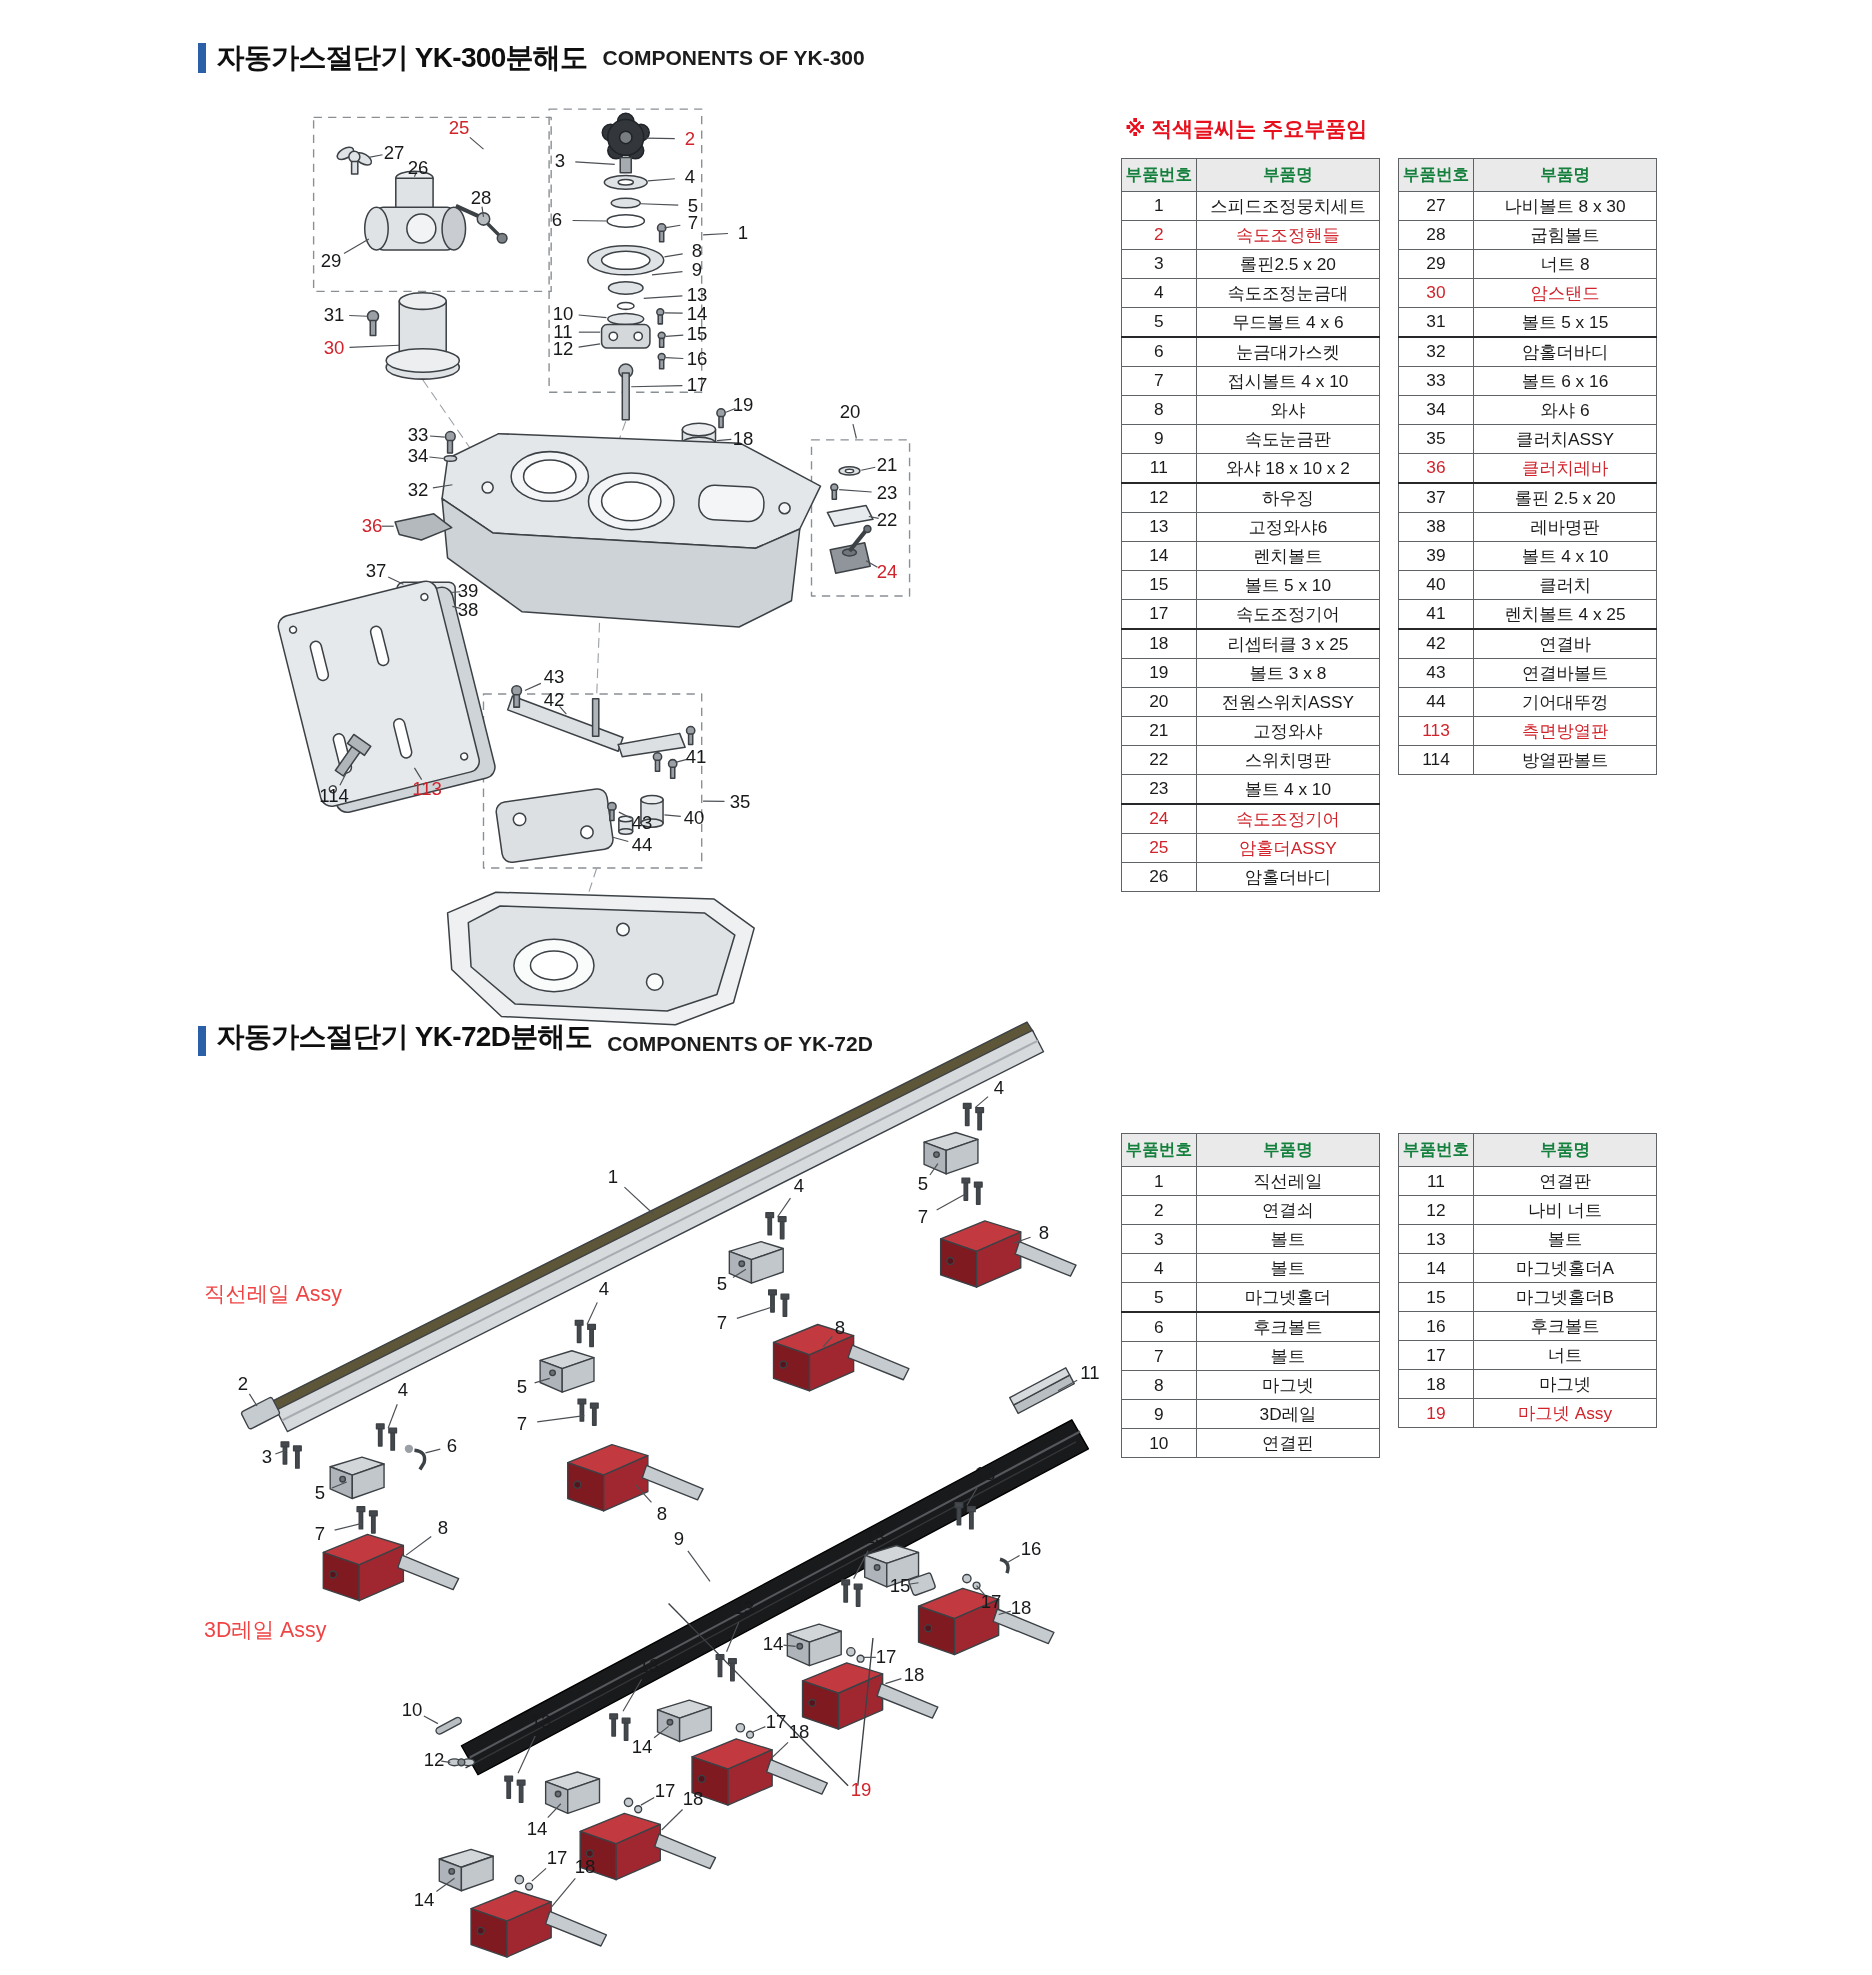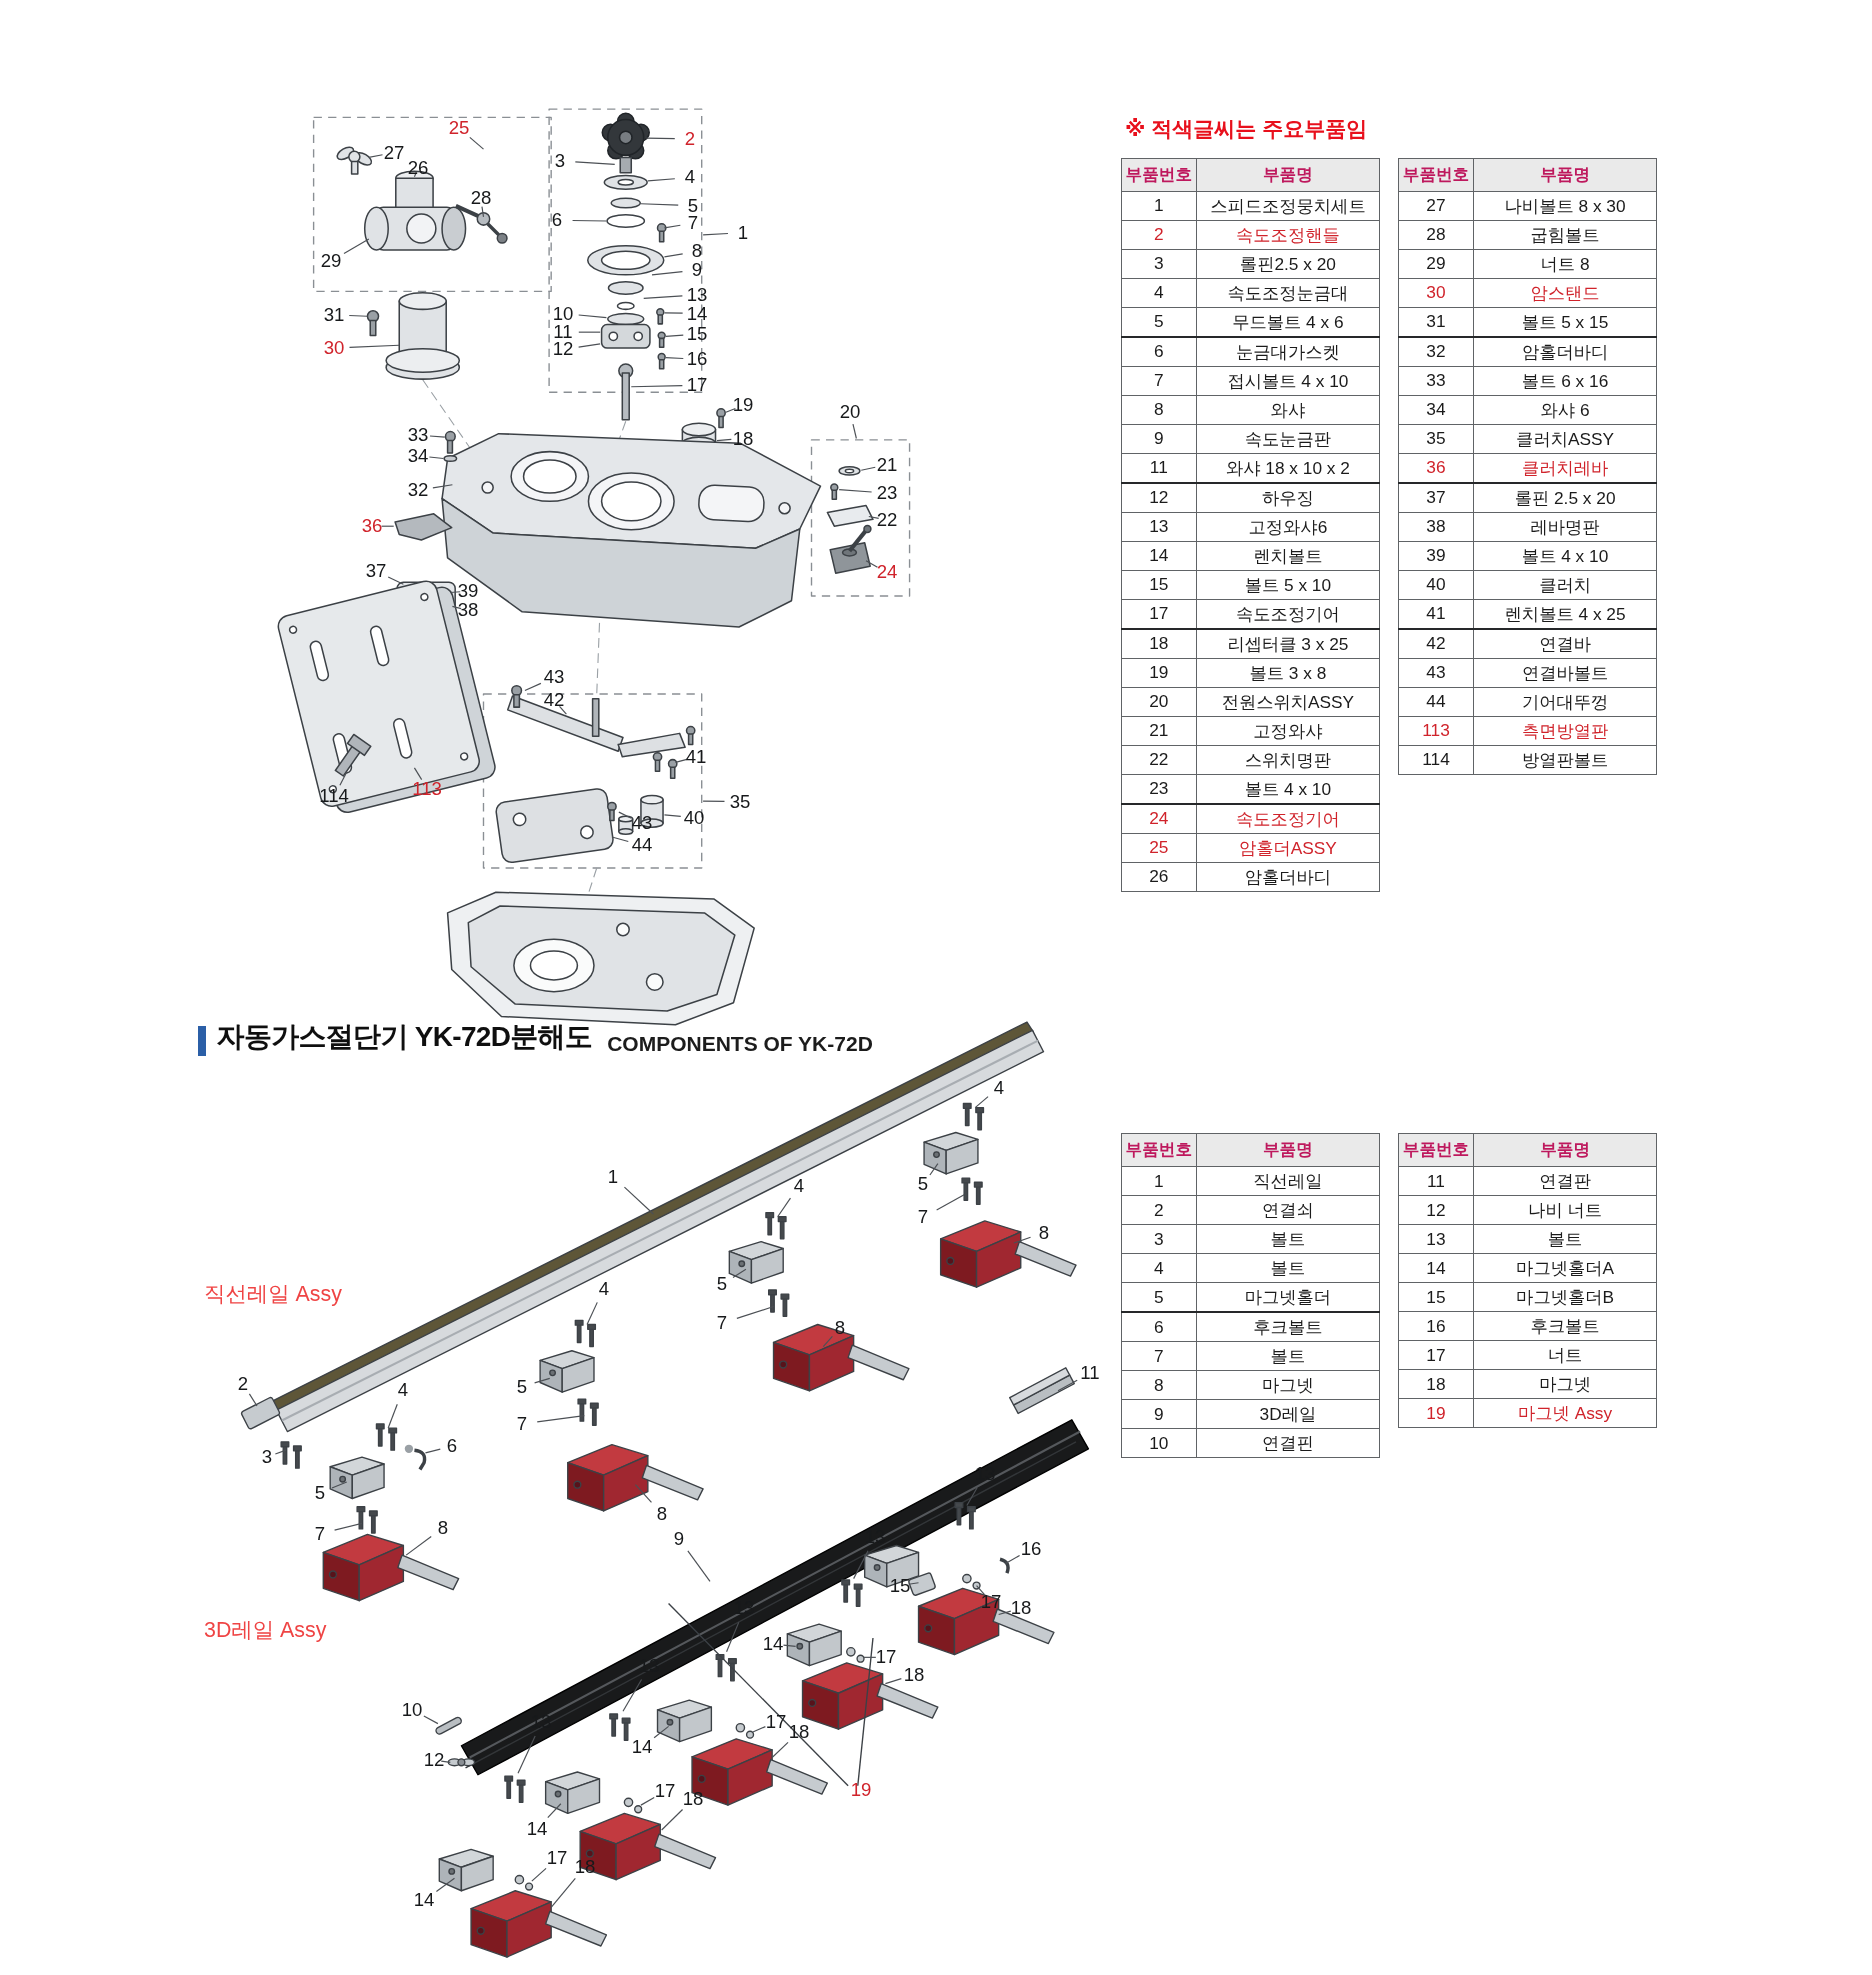--- a/index.html
+++ b/index.html
@@ -19,21 +19,21 @@
   .panel{position:absolute;left:1121px;width:529px;z-index:4;}
   #panel1{top:104px;}
   #panel2{top:1097px;}
   .panel-title{width:514px;height:36px;background:#f8e73a;border-radius:5.5px;text-align:center;
                line-height:36px;font-size:21.4px;font-weight:bold;color:#151515;}
   .panel-note{margin:11px 0 0 4.1px;color:#e8101c;font-size:21px;font-weight:bold;height:26px;}
   .tables{display:flex;gap:18px;margin-top:16.6px;align-items:flex-start;}
   #panel2 .tables{margin-top:36px;}
   table{border-collapse:collapse;background:#fff;border:1.7px solid #3a3d40;}
   th,td{border:1px solid #606366;}
-  th{background:#eaeaea;font-size:16.6px;font-weight:bold;height:32px;padding:0 2.8px;color:#be185d;}
+  th{background:#eaeaea;font-size:16.6px;font-weight:bold;height:32px;padding:0 2.8px;color:#15803d;}
   td{font-size:17.3px;height:28px;padding:0 2.8px;text-align:center;color:#1b1b1b;}
   th.no,td.no{width:68px;min-width:68px;}
   th.name,td.name{width:177px;min-width:177px;}
   tr.red td{color:#d0232b;}
   tr.thick td{border-bottom:2.1px solid #26282a;}
 </style>
 </head>
 <body>
 
 <div class="page">
@@ -535,20 +535,25 @@
       <span class="co" style="left: 693px; top: 1799px;">18</span>
       <span class="co" style="left: 541px; top: 1722px;">13</span>
       <span class="co" style="left: 424px; top: 1900px;">14</span>
       <span class="co" style="left: 557px; top: 1858px;">17</span>
       <span class="co" style="left: 585px; top: 1867px;">18</span>
       <span class="co red" style="left: 861px; top: 1790px;">19</span>
       <span class="dlabel" style="left: 204px; top: 1293px;">직선레일 Assy</span>
       <span class="dlabel" style="left: 204px; top: 1629px;">3D레일 Assy</span>
     </div>
 
+  <div class="sec-title" id="title1">
+    <span class="tbar"></span>
+    <span class="tko">자동가스절단기 YK-300분해도</span>
+    <span class="ten">COMPONENTS OF YK-300</span>
+  </div>
   <div class="sec-title" id="title2">
     <span class="tbar"></span>
     <span class="tko">자동가스절단기 YK-72D분해도</span>
     <span class="ten">COMPONENTS OF YK-72D</span>
   </div>
 
   <div class="panel" id="panel1">
     <div class="panel-note">※ 적색글씨는 주요부품임</div>
     <div class="tables">
       <table>

